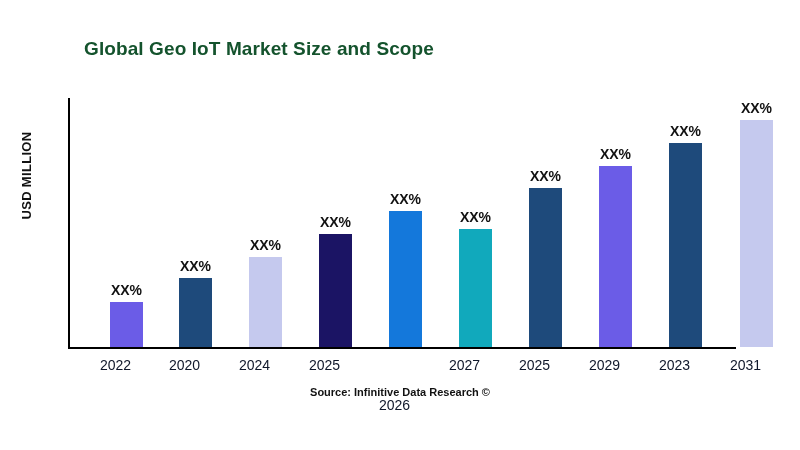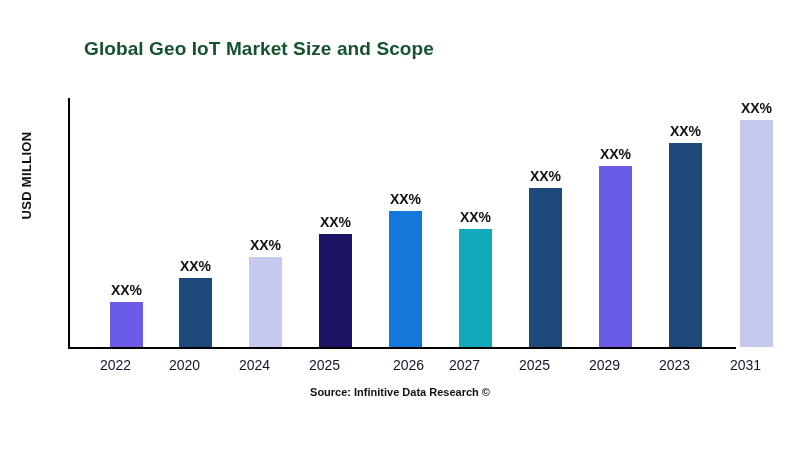--- a/index.html
+++ b/index.html
@@ -182,21 +182,21 @@
           <div class="bar-value-label" style="bottom: 231px;">XX%</div>
         </div>
       </div>
   </div>
 
   <div id="x-tick-layer">
       <div class="x-tick-label" style="left: 100px; width: 54px;">2022</div>
       <div class="x-tick-label" style="left: 169px; width: 54px;">2020</div>
       <div class="x-tick-label" style="left: 239px; width: 54px;">2024</div>
       <div class="x-tick-label" style="left: 309px; width: 54px;">2025</div>
-      <div class="x-tick-label" style="left: 393px; width: 54px;">2026</div>
+      <div class="x-tick-label" style="left: 379px; width: 54px; margin-top: 40px;">2026</div>
       <div class="x-tick-label" style="left: 449px; width: 54px;">2027</div>
       <div class="x-tick-label" style="left: 519px; width: 54px;">2025</div>
       <div class="x-tick-label" style="left: 589px; width: 54px;">2029</div>
       <div class="x-tick-label" style="left: 659px; width: 54px;">2023</div>
       <div class="x-tick-label" style="left: 730px; width: 54px;">2031</div>
     </div>
 
   <div id="source-note">Source: Infinitive Data Research ©</div>
 
 </div>

